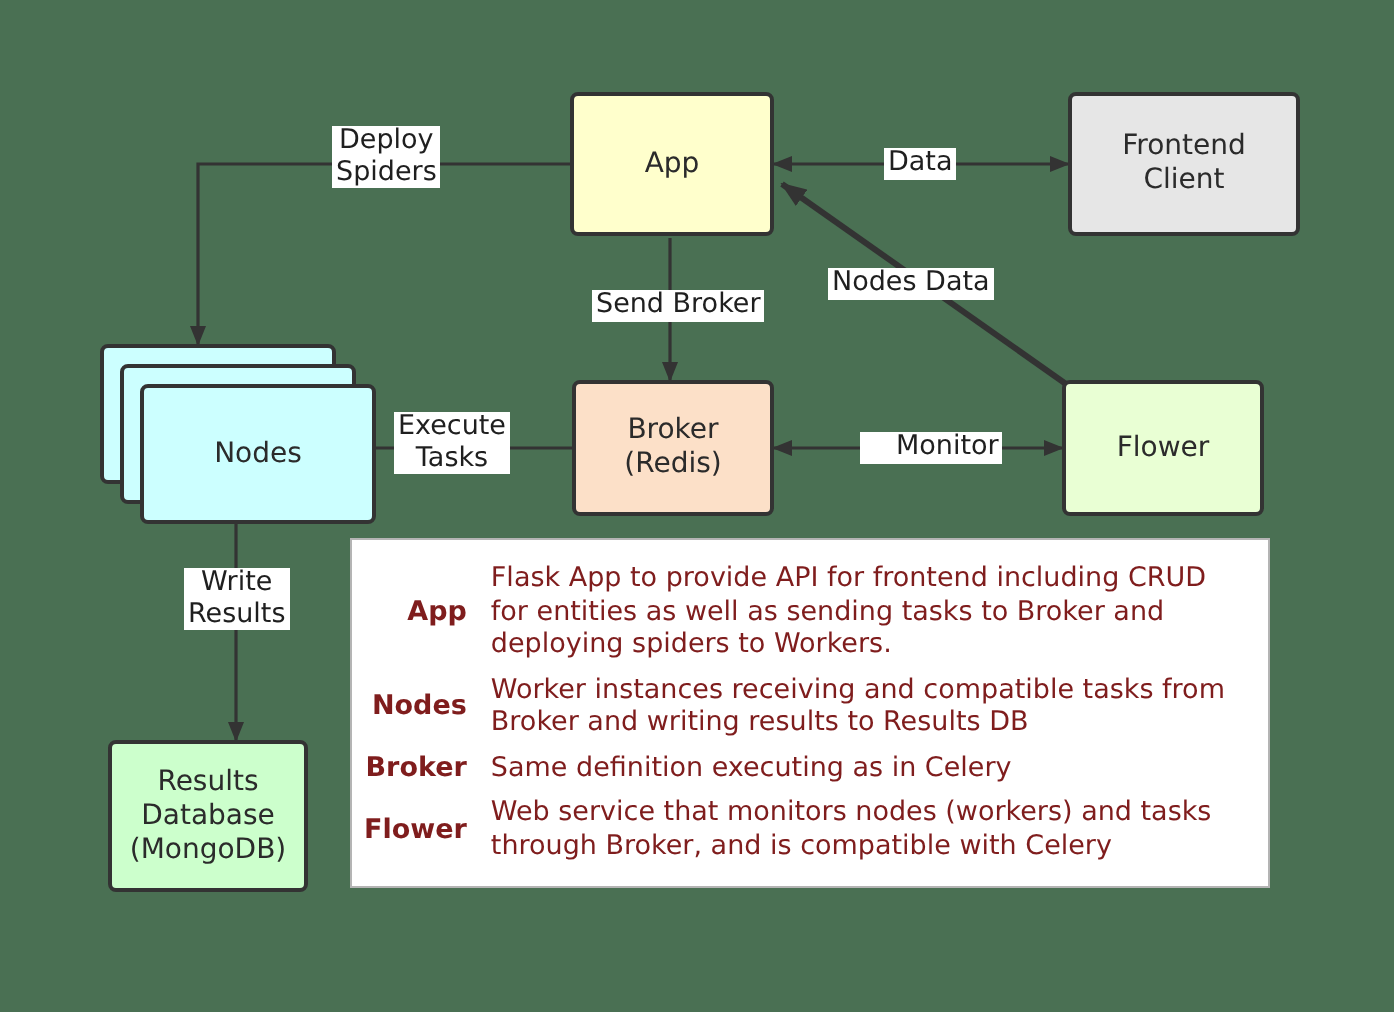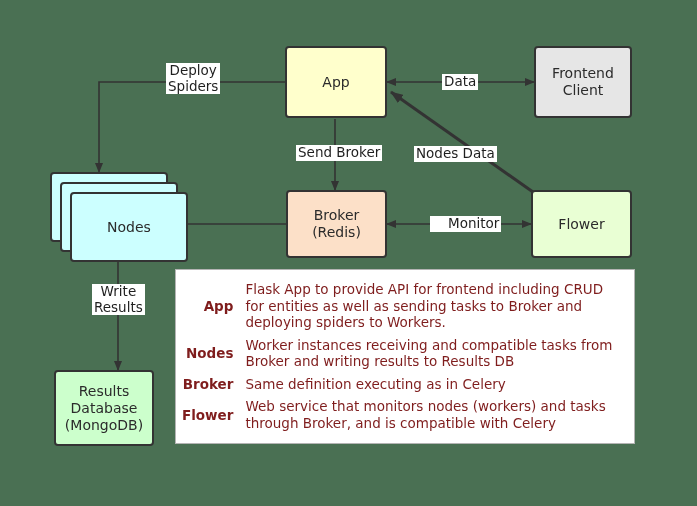--- a/index.html
+++ b/index.html
@@ -142,21 +142,21 @@
     <div class="node-card" style="left:10px; top:10px; width:118px; height:70px;"></div>
     <div class="node-card" style="left:20px; top:20px; width:118px; height:70px;">
       <span>Nodes</span>
     </div>
   </div>
 
   <div class="node node-app" style="left:285px; top:46px; width:102px; height:72px;">
     <span>App</span>
   </div>
 
-  <div class="node node-frontend" style="left:534px; top:46px; width:98px; height:72px; white-space:pre-line;">
+  <div class="node node-frontend" style="left:534px; top:46px; width:116px; height:72px; white-space:pre-line;">
     <span>Frontend
 Client</span>
   </div>
 
   <div class="node node-broker" style="left:286px; top:190px; width:101px; height:68px; white-space:pre-line;">
     <span>Broker
 (Redis)</span>
   </div>
 
   <div class="node node-flower" style="left:531px; top:190px; width:101px; height:68px;">
@@ -169,22 +169,24 @@
 (MongoDB)</span>
   </div>
 
   <div class="edge-label" style="left:122px; top:63px;margin-left:44px;">Deploy
 Spiders</div>
 
   <div class="edge-label" style="left:442px; top:74px;">Data</div>
 
   <div class="edge-label" style="left:296px; top:145px;">Send Broker</div>
 
-  <div class="edge-label" style="left:414px; top:146px;">Nodes Data</div>
-
+  <div class="edge-label" style="left:414px; top:134px;">Nodes Data</div>
+
+  <div class="edge-label" style="left:197px; top:206px;">Execute
+Tasks</div>
 
   <div class="edge-label" style="left:430px; top:216px;padding-left:18px;">Monitor</div>
 
   <div class="edge-label" style="left:92px; top:284px;">Write
 Results</div>
 
   <div class="legend" style="left:175px; top:269px; width:460px; height:175px;">
     <table>
       <tbody>
         <tr>

